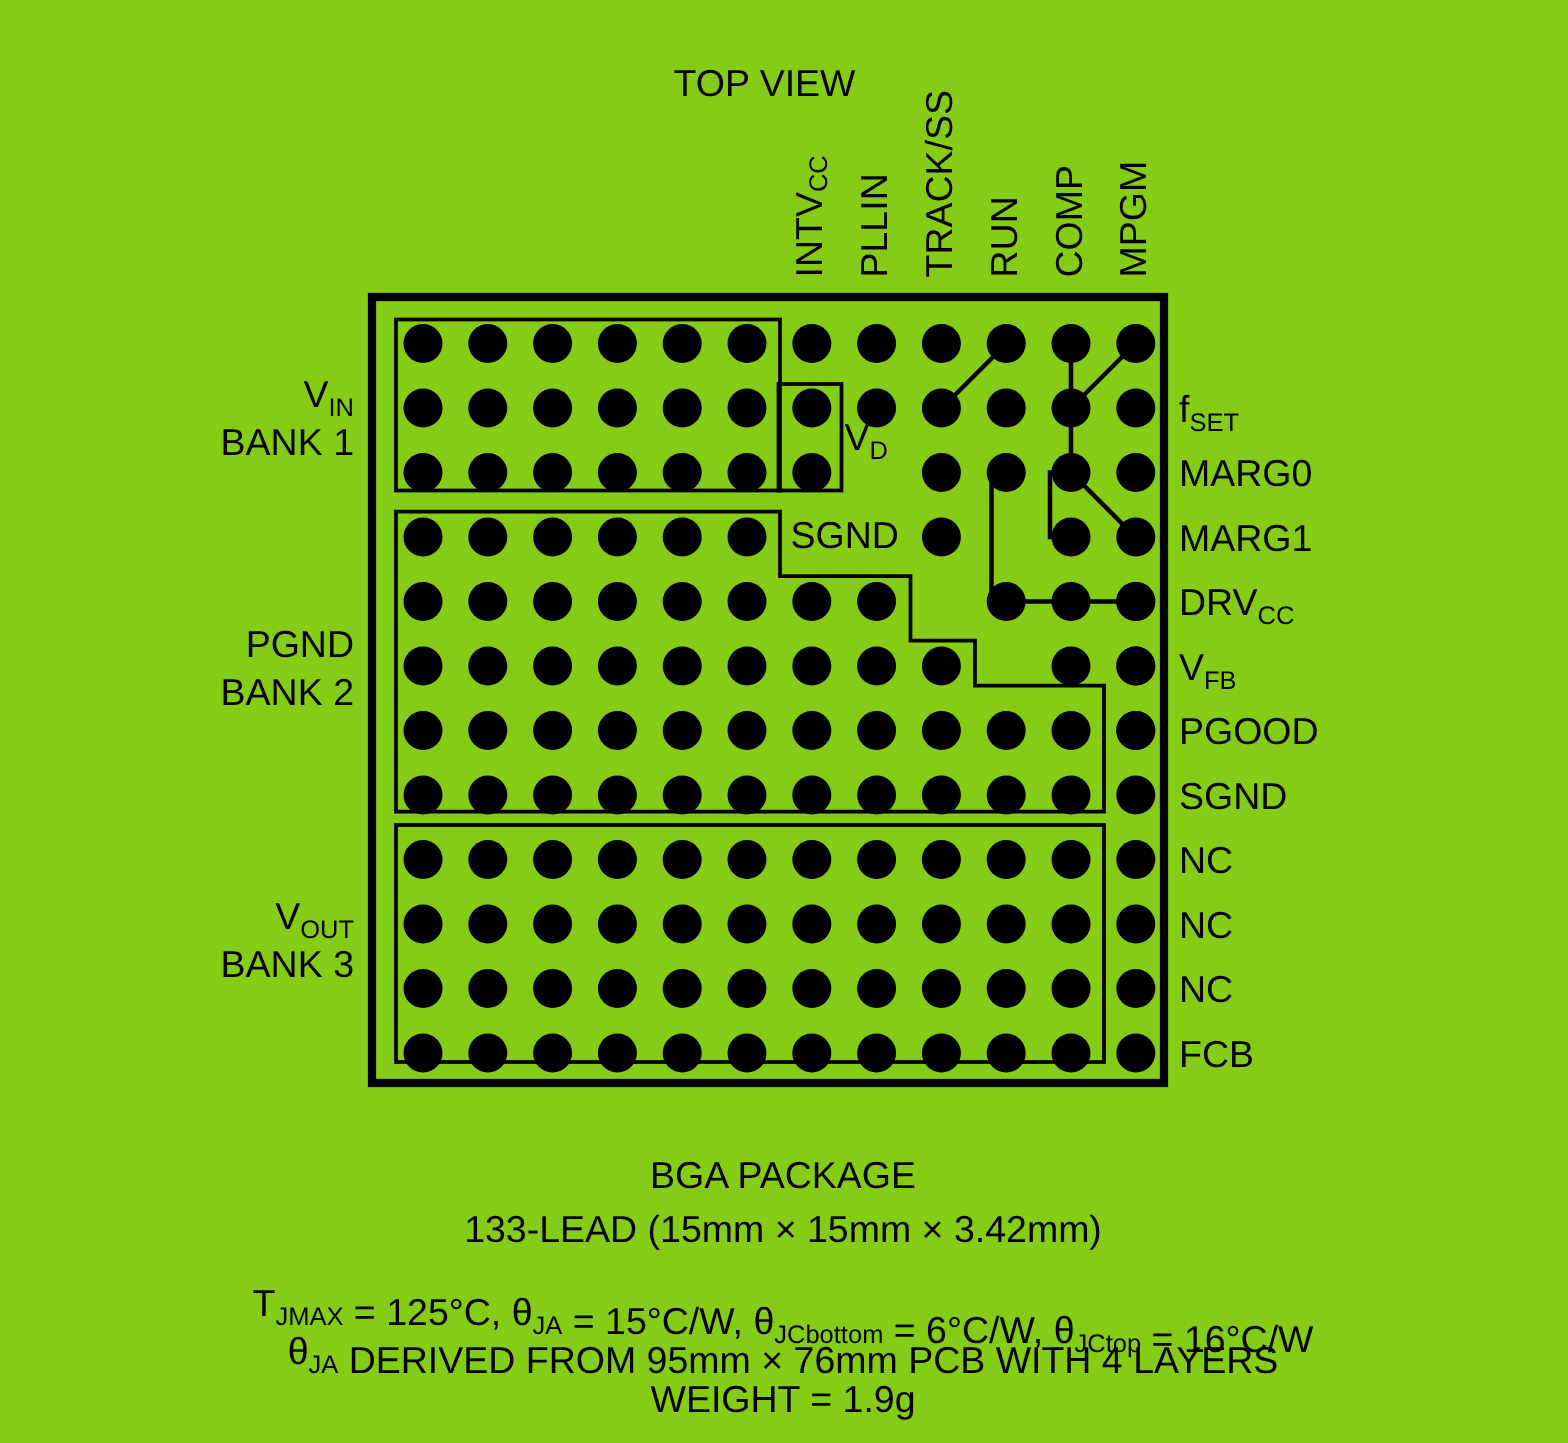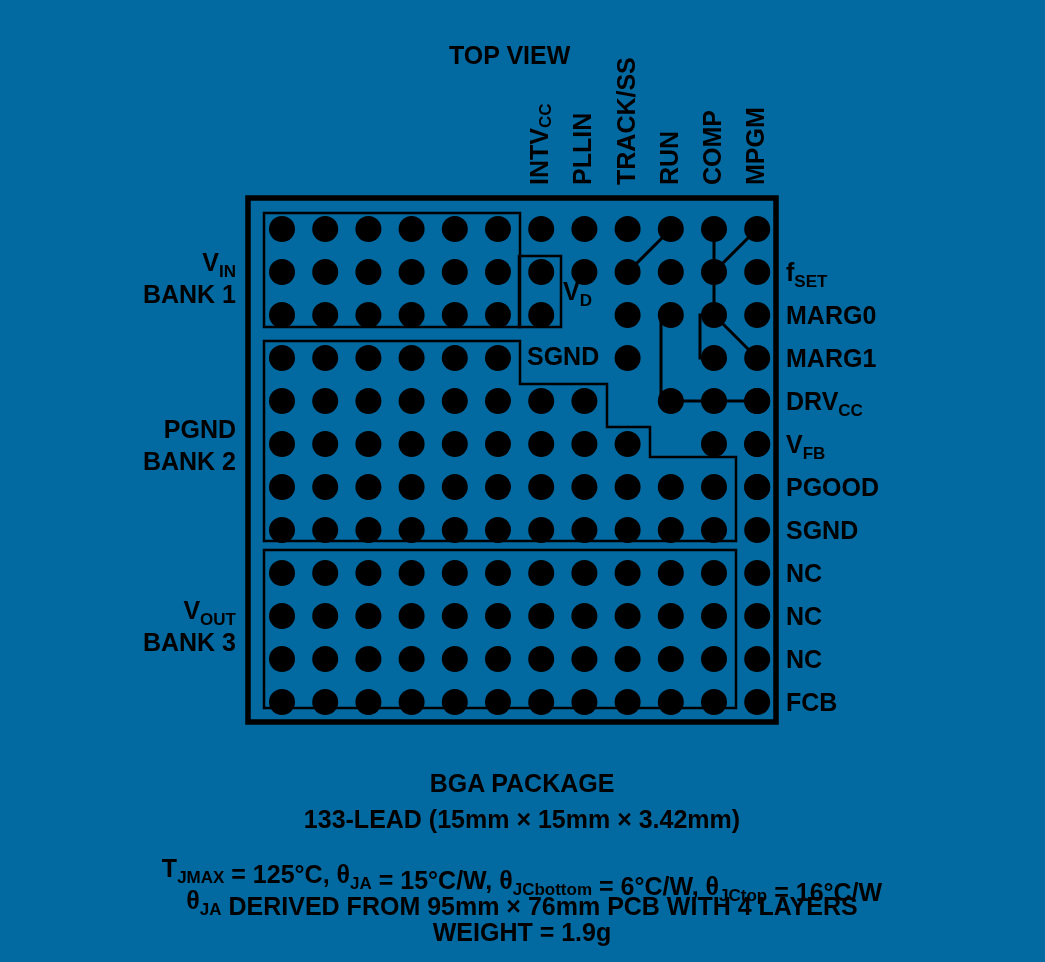--- a/index.html
+++ b/index.html
@@ -8,23 +8,22 @@
     background: #ffffff;
   }
   body {
     font-family: "Liberation Sans", sans-serif;
     color: #000000;
   }
   #page {
     position: relative;
     width: 1045px;
     height: 962px;
-    background: #0369a1;
+    background: #84cc16;
     overflow: hidden;
-    font-weight: bold;
   }
   .svg-layer {
     position: absolute;
     left: 0;
     top: 0;
     width: 1045px;
     height: 962px;
   }
   text { font-family: "Liberation Sans", sans-serif; fill: #000; }
   .t-title   { font-size: 25px; }

